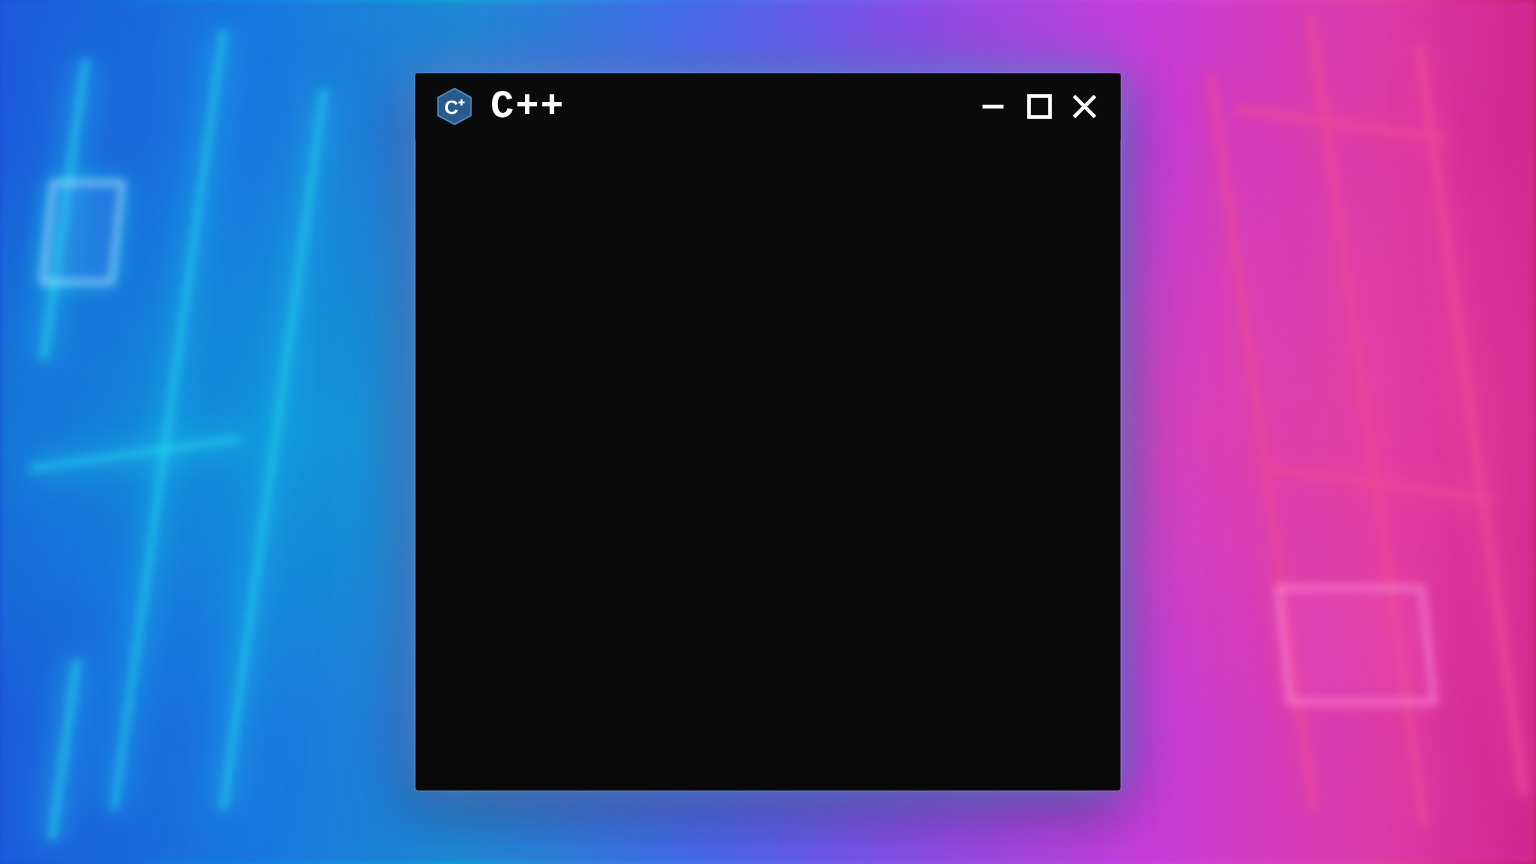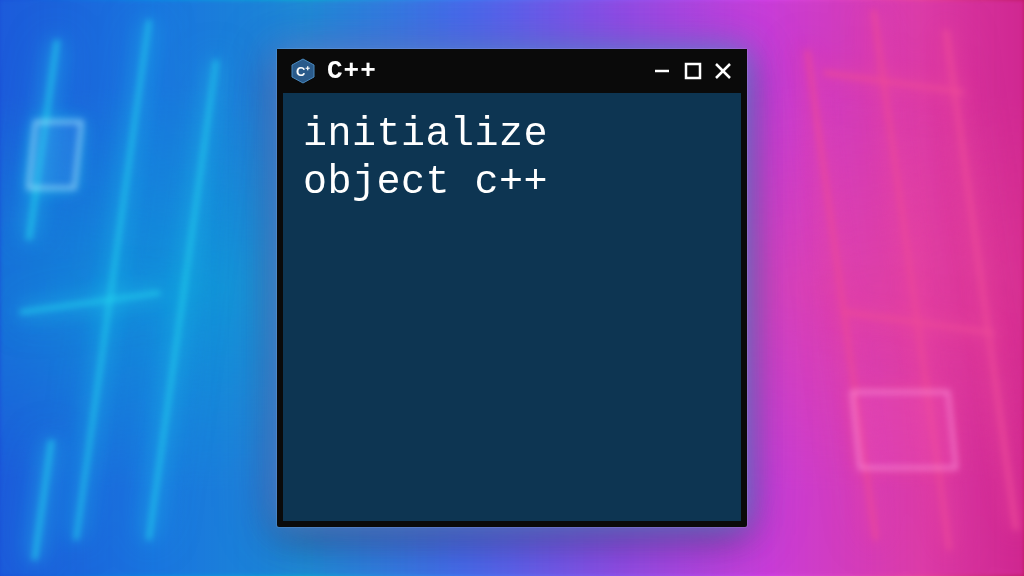--- a/index.html
+++ b/index.html
@@ -184,17 +184,13 @@
           </svg>
       </span>
       <span class="ctrl" aria-label="close">
         <svg width="20" height="20" viewBox="0 0 20 20">
           <line x1="3" y1="3" x2="17" y2="17" stroke="#ffffff" stroke-width="2.5"></line>
           <line x1="17" y1="3" x2="3" y2="17" stroke="#ffffff" stroke-width="2.5"></line>
         </svg>
       </span>
     </div>
   </div>
-  <div class="window-body">
-    <div class="body-text">initialize
-object c++</div>
-  </div>
 </div>
 
 </body></html>

